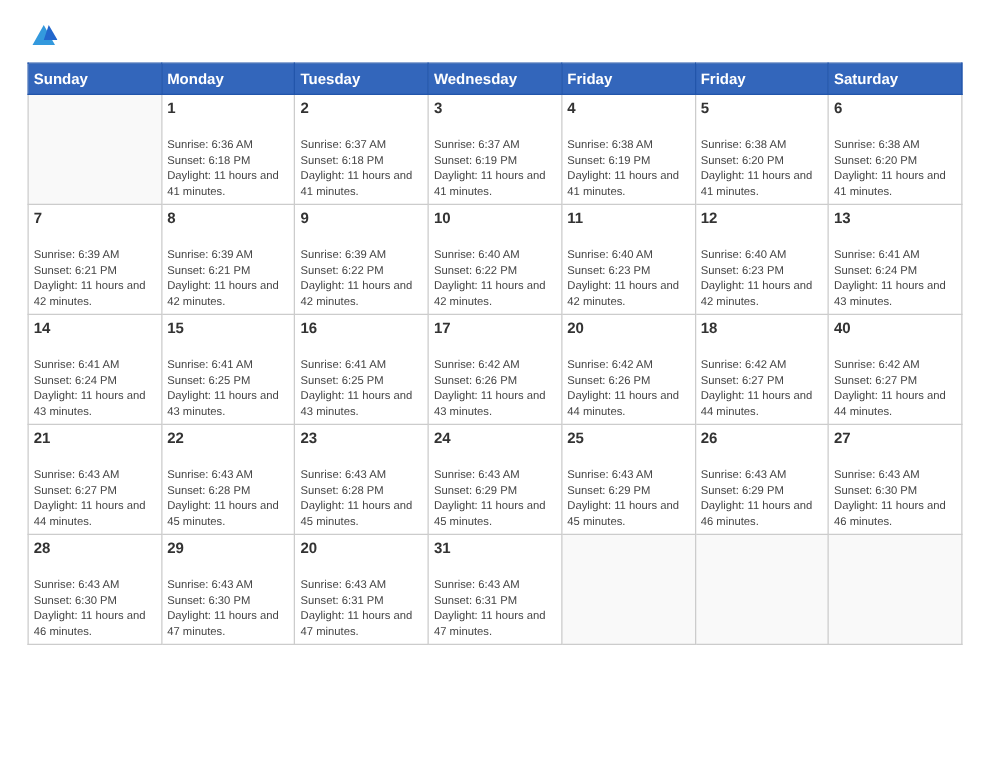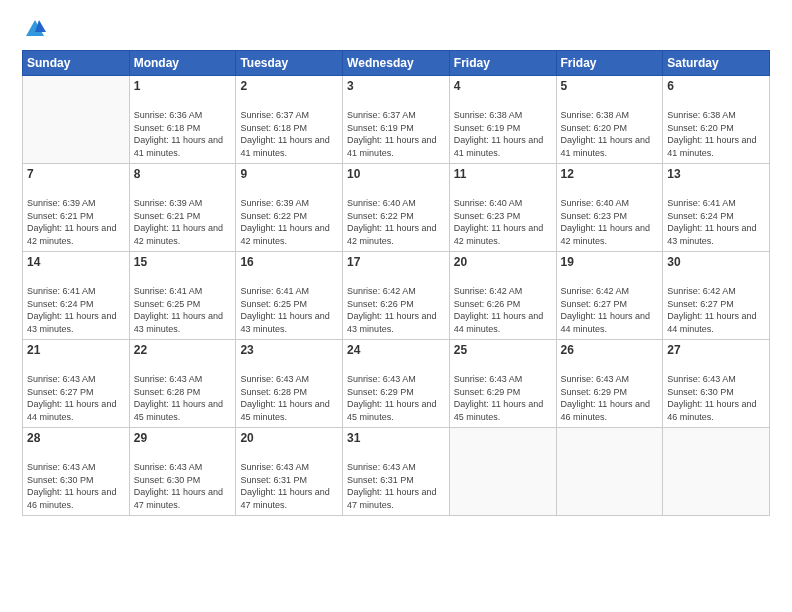--- a/index.html
+++ b/index.html
@@ -205,25 +205,25 @@
         </td>
         <td>
           <span class="day-number">17</span>
           <div class="day-info">Sunrise: 6:42 AM<br>Sunset: 6:26 PM<br>Daylight: 11 hours and<br>43 minutes.</div>
         </td>
         <td>
           <span class="day-number">20</span>
           <div class="day-info">Sunrise: 6:42 AM<br>Sunset: 6:26 PM<br>Daylight: 11 hours and<br>44 minutes.</div>
         </td>
         <td>
-          <span class="day-number">19</span>
+          <span class="day-number">18</span>
           <div class="day-info">Sunrise: 6:42 AM<br>Sunset: 6:27 PM<br>Daylight: 11 hours and<br>44 minutes.</div>
         </td>
         <td>
-          <span class="day-number">30</span>
+          <span class="day-number">40</span>
           <div class="day-info">Sunrise: 6:42 AM<br>Sunset: 6:27 PM<br>Daylight: 11 hours and<br>44 minutes.</div>
         </td>
       </tr>
       <tr class="week-row">
         <td>
           <span class="day-number">21</span>
           <div class="day-info">Sunrise: 6:43 AM<br>Sunset: 6:27 PM<br>Daylight: 11 hours and<br>44 minutes.</div>
         </td>
         <td>
           <span class="day-number">22</span>

